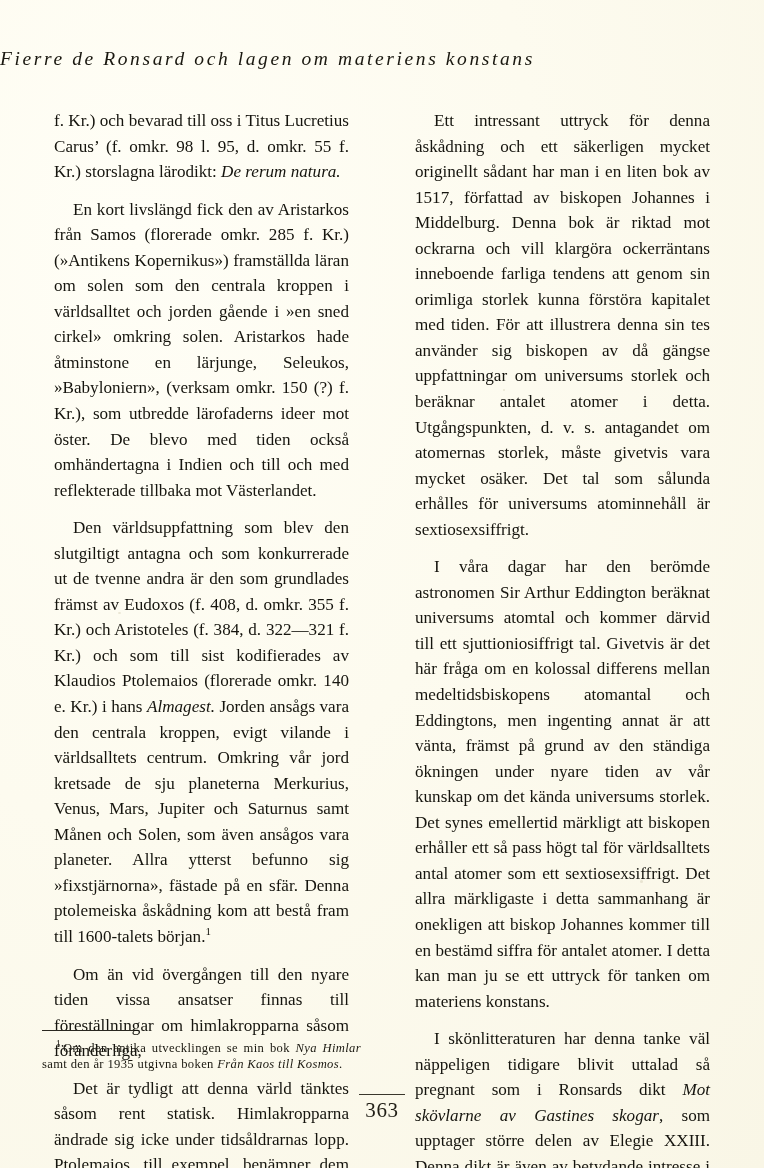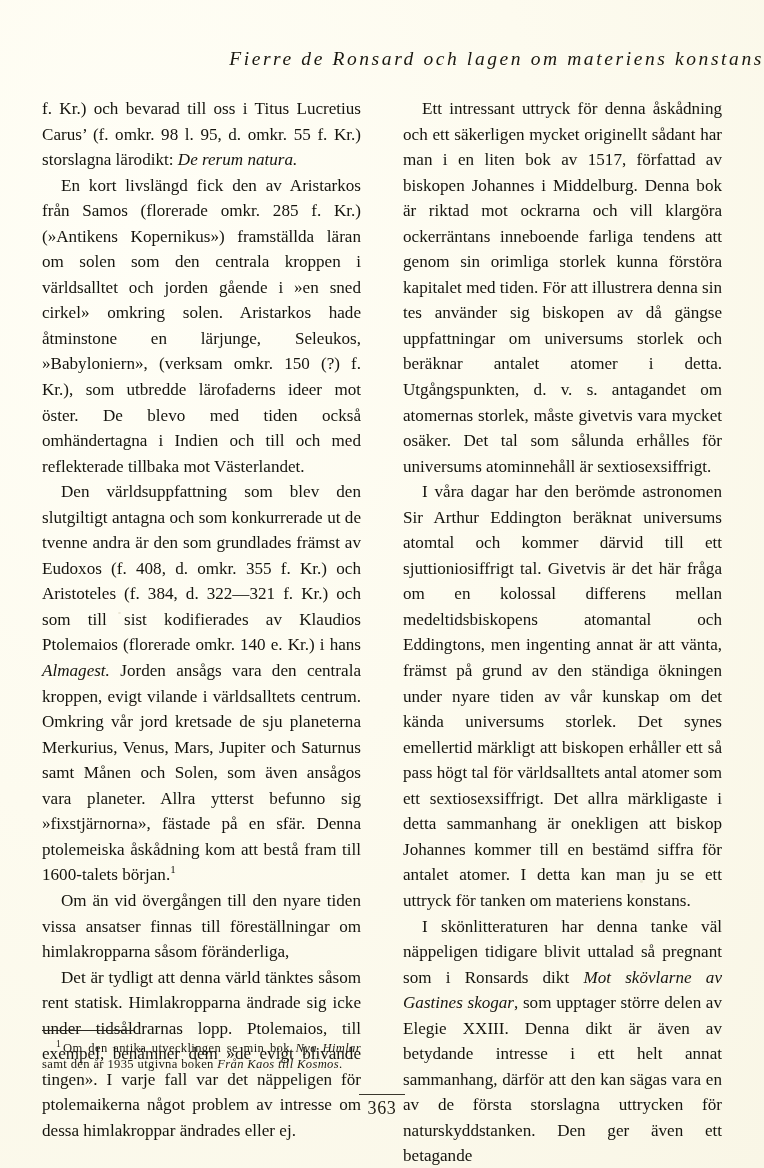--- a/index.html
+++ b/index.html
@@ -19,41 +19,41 @@
     position: absolute;
     inset: 0;
     background:
       radial-gradient(ellipse at 18% 20%, #fffef6 0%, #fdfbef 45%, #f9f6e6 100%);
   }
   .running-head {
     position: absolute;
     top: 48px;
     left: 0;
     width: 764px;
-    text-align: right;
+    text-align: left;
     font-style: italic;
     font-size: 19.5px;
     letter-spacing: 2.6px;
     color: #1a1810;
     white-space: nowrap;
   }
   .columns {
     position: absolute;
     top: 96px;
     left: 42px;
     width: 680px;
     display: flex;
     gap: 42px;
     align-items: flex-start;
   }
   .col {
     width: 319px;
   }
   .col p {
-    margin: 0;
+    margin: 12px;
     font-size: 17.1px;
     line-height: 25.55px;
     text-align: justify;
     text-justify: inter-word;
     hyphens: manual;
     color: #15140e;
   }
   .col p.indent {
     text-indent: 19px;
     font-family: Liberation Serif, serif;
@@ -106,21 +106,21 @@
     width: 764px;
     text-align: center;
   }
   .folio-rule {
     width: 46px;
     height: 1.1px;
     background: #3a372c;
     margin: 0 auto 3px auto;
   }
   .folio {
-    font-size: 18px;
+    font-size: 21px;
     letter-spacing: 0.6px;
     color: #201e16;
   }
   .speck {
     position: absolute;
     background: #d8d3bc;
     border-radius: 50%;
     opacity: 0.55;
   }
 </style>

